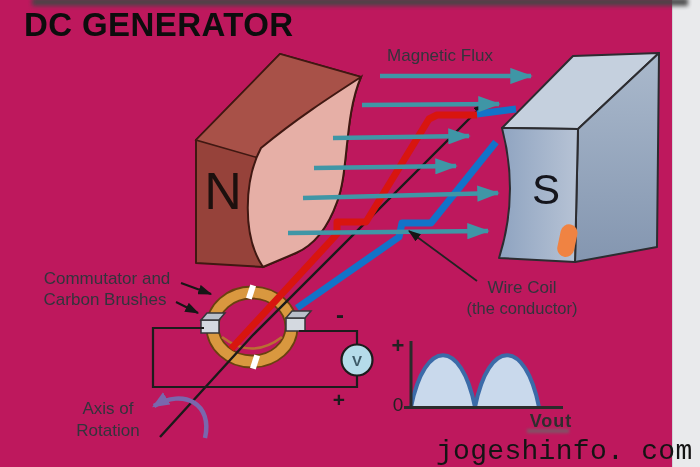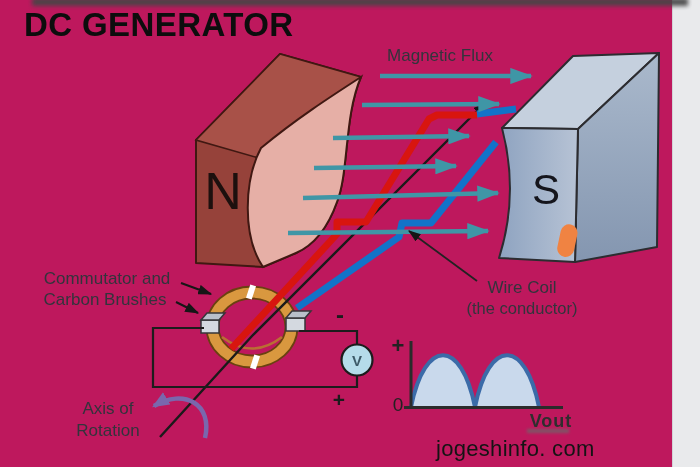--- a/index.html
+++ b/index.html
@@ -1,21 +1,21 @@
 <!DOCTYPE html>
 <html><head>
 <meta charset="utf-8">
 <style>
   html,body{margin:0;padding:0;background:#fff;}
   .stage{position:relative;width:700px;height:467px;background:#be185d;overflow:hidden;
          font-family:"Liberation Sans","DejaVu Sans",sans-serif;}
   .right-strip{position:absolute;right:0;top:0;width:27px;height:467px;background:#e9eaec;border-left:1px solid #d2d3d7;}
   .top-band{position:absolute;left:32px;top:-2px;width:656px;height:8px;background:#454545;filter:blur(2px);opacity:.92;}
   .page-title{position:absolute;left:24px;top:6px;font-size:33px;font-weight:bold;color:#0d0d0d;letter-spacing:.4px;}
-  .watermark{position:absolute;left:436px;top:436px;font-size:22px;color:#141414;letter-spacing:.3px;}
+  .watermark{position:absolute;left:436px;top:436px;font-size:28px;color:#141414;letter-spacing:.3px;font-family:Liberation Mono, monospace;}
   .smudge{position:absolute;left:527px;top:429px;width:42px;height:4px;background:#6a6a6a;filter:blur(1.5px);opacity:.75;}
   svg{position:absolute;left:0;top:0;}
   text{font-family:"Liberation Sans","DejaVu Sans",sans-serif;}
   .lbl{fill:#33343c;font-size:17px;}
   .lbl2{fill:#33343c;font-size:16.5px;}
 </style>
 </head>
 <body>
 
 <div class="stage">

